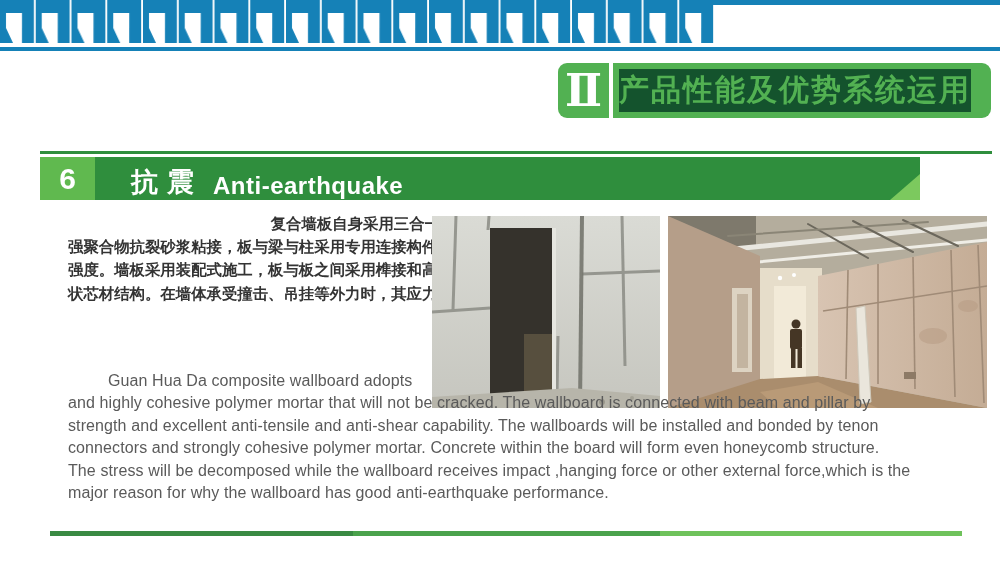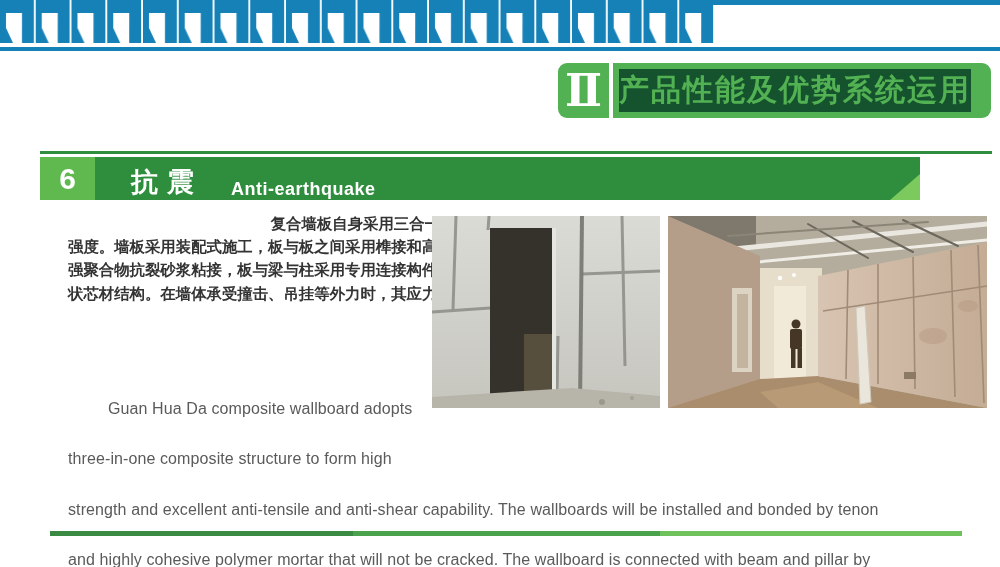--- a/index.html
+++ b/index.html
@@ -36,37 +36,37 @@
     display:flex;align-items:stretch;
   }
   #banner .num{
     width:55px;background:#60b94f;color:#ffffff;font-weight:bold;font-size:30px;
     display:flex;align-items:center;justify-content:center;
   }
   #banner .titles{
     flex:1;display:flex;align-items:flex-end;padding-left:36px;color:#ffffff;white-space:nowrap;
   }
   #banner .t-cn{font-size:27px;font-weight:bold;letter-spacing:9px;}
-  #banner .t-en{font-size:18px;font-weight:bold;margin-left:28px;letter-spacing:0.5px;}
+  #banner .t-en{font-size:24px;font-weight:bold;margin-left:10px;letter-spacing:0.5px;}
   #banner .corner{
     position:absolute;right:0;bottom:0;width:0;height:0;
     border-left:30px solid transparent;border-bottom:26px solid #7cc95e;
   }
   
   #cn-para{
     position:absolute;left:68px;top:212px;width:372px;
     color:#333333;font-weight:bold;font-size:15.4px;line-height:23.2px;
   }
   #cn-para .cn-line{white-space:nowrap;}
   #cn-para .cn-line.first{text-align:right;}
   #en-para{
     position:absolute;left:68px;top:370px;width:900px;
     color:#5a5a5a;font-size:16px;line-height:22.4px;letter-spacing:0.1px;
   }
-  #en-para .en-line{white-space:nowrap;margin-top:28px;}
+  #en-para .en-line{white-space:nowrap;}
   #en-para .en-line.first{text-indent:40px;}
   
   #photo1{position:absolute;left:432px;top:216px;}
   #photo2{position:absolute;left:668px;top:216px;}
   
   #bottom-divider{position:absolute;left:0;top:531px;width:1000px;height:5px;}
   #bottom-divider .seg{position:absolute;top:0;height:5px;}
   #bottom-divider .seg1{left:50px;width:303px;background:#3a8a43;}
   #bottom-divider .seg2{left:353px;width:307px;background:#4aa24c;}
   #bottom-divider .seg3{left:660px;width:302px;background:#6fc25b;}
@@ -102,22 +102,22 @@
     <div class="num">6</div>
     <div class="titles">
       <span class="t-cn">抗震</span>
       <span class="t-en">Anti-earthquake</span>
     </div>
     <div class="corner"></div>
   </div>
 
   <div id="cn-para">
     <div class="cn-line first">复合墙板自身采用三合一</div>
+    <div class="cn-line">强聚合物抗裂砂浆粘接，板与梁与柱采用专用连接构件</div>
     <div class="cn-line">强度。墙板采用装配式施工，板与板之间采用榫接和高</div>
-    <div class="cn-line">强聚合物抗裂砂浆粘接，板与梁与柱采用专用连接构件</div>
     <div class="cn-line">状芯材结构。在墙体承受撞击、吊挂等外力时，其应力</div>
   </div>
 
   <svg id="photo1" width="228" height="192" viewBox="0 0 228 192">
     <defs>
       <linearGradient id="p1bg" x1="0" y1="0" x2="0" y2="1">
         <stop offset="0" stop-color="#dadbd5"></stop>
           <stop offset="1" stop-color="#c6c6bf"></stop>
       </linearGradient>
     </defs>
@@ -182,23 +182,25 @@
       <circle cx="128" cy="108" r="4.5"></circle>
       <rect x="122" y="113" width="12" height="20" rx="2"></rect>
       <rect x="123" y="132" width="4.5" height="20"></rect>
       <rect x="129.5" y="132" width="4.5" height="20"></rect>
     </g>
     <rect x="236" y="156" width="12" height="7" fill="#8d7a66"></rect>
   </svg>
 
   <div id="en-para">
     <div class="en-line first">Guan Hua Da composite wallboard adopts</div>
-    <div class="en-line">three-in-one composite structure to form high</div>
+    <div class="en-line">and highly cohesive polymer mortar that will not be cracked. The wallboard is connected with beam and pillar by</div>
     <div class="en-line">strength and excellent anti-tensile and anti-shear capability. The wallboards will be installed and bonded by tenon</div>
-    <div class="en-line">and highly cohesive polymer mortar that will not be cracked. The wallboard is connected with beam and pillar by</div>
+    <div class="en-line">connectors and strongly cohesive polymer mortar. Concrete within the board will form even honeycomb structure.</div>
+    <div class="en-line">The stress will be decomposed while the wallboard receives impact ,hanging force or other external force,which is the</div>
+    <div class="en-line">major reason for why the wallboard has good anti-earthquake performance.</div>
   </div>
 
   <div id="bottom-divider">
     <div class="seg seg1"></div>
     <div class="seg seg2"></div>
     <div class="seg seg3"></div>
   </div>
 
 </div>
 

